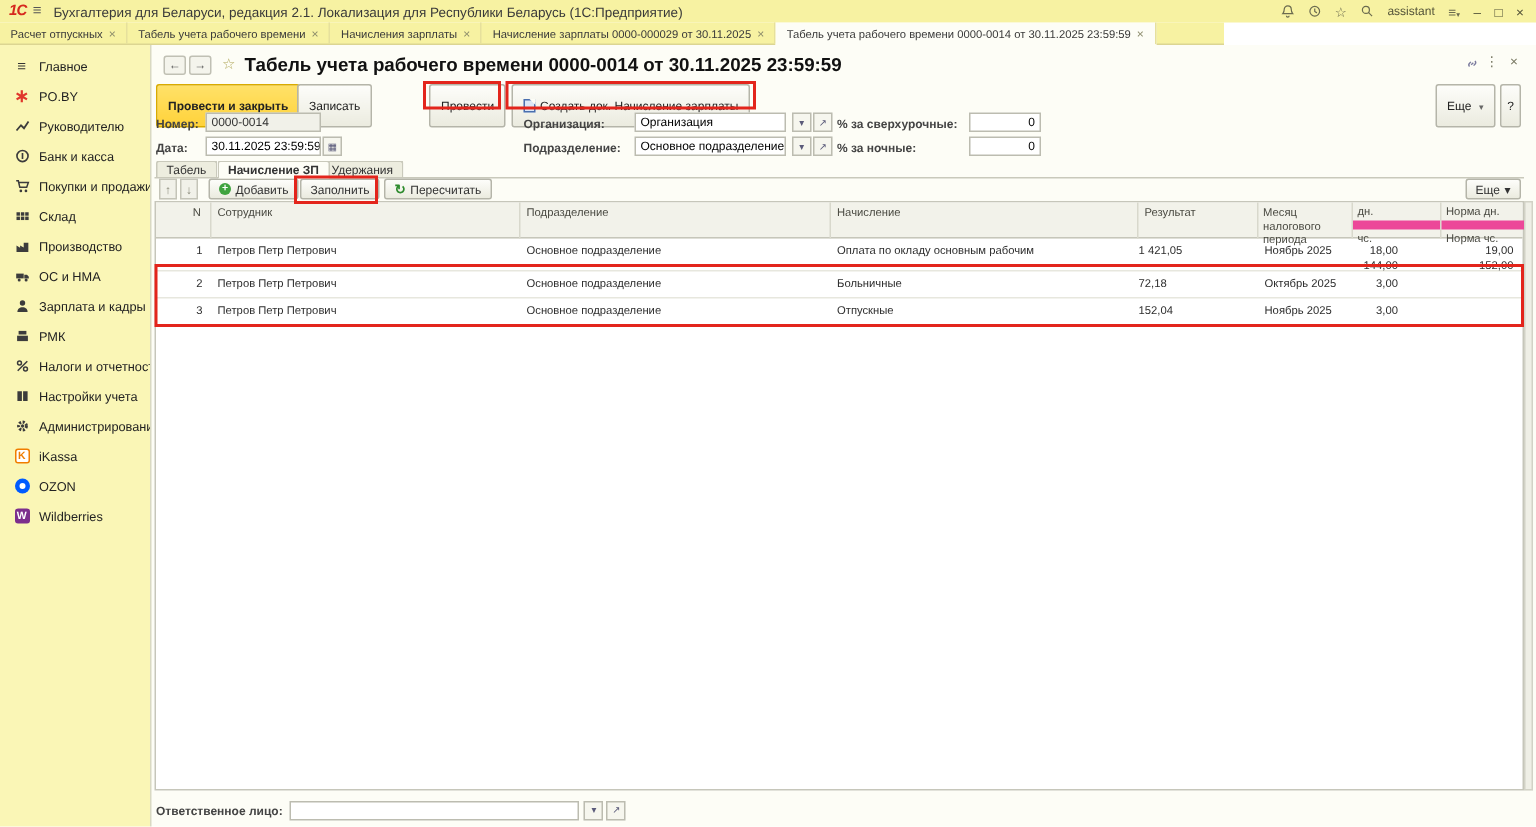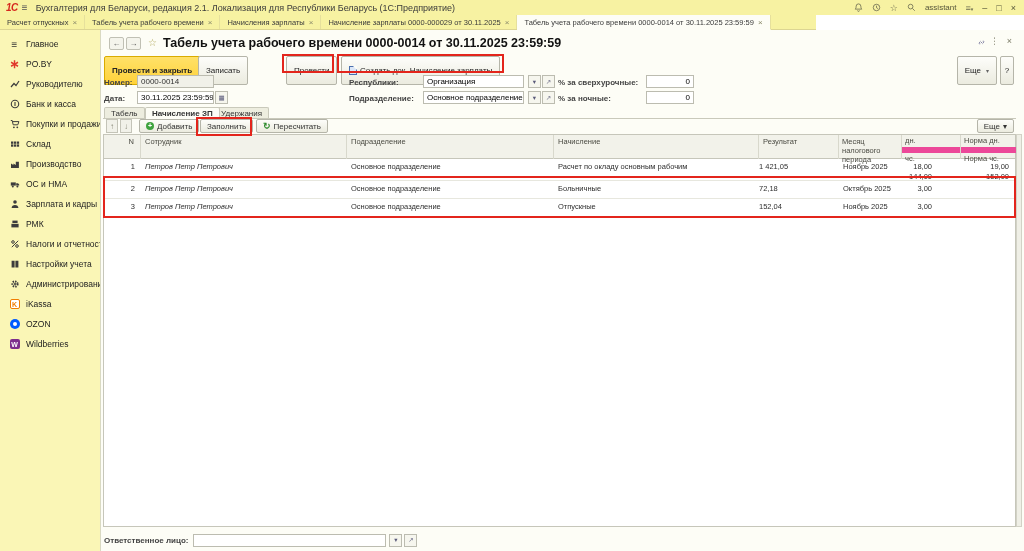--- a/index.html
+++ b/index.html
@@ -82,21 +82,21 @@
 
   
   .grid { position:absolute; left:2px; top:104px; width:913px; height:393px; background:#fff;
     border:1px solid #c6c6ba; }
   .thead { position:absolute; left:0; top:0; width:100%; height:24px; background:#f2f2ea;
     border-bottom:1px solid #c6c6ba; font-size:7.5px; color:#4a4a42; }
   .th { position:absolute; top:0; height:24px; padding:2px 0 0 4px; border-right:1px solid #d8d8cc; }
   .trow { position:absolute; left:0; width:100%; border-bottom:1px solid #e7e7de; font-size:7.5px; color:#2e2e2e; }
   .td { position:absolute; top:3px; white-space:nowrap; overflow:hidden; }
   .c-n    { left:0;   width:37px;  text-align:right; padding-right:6px; }
-  .c-emp  { left:37px; width:206px; padding-left:4px;font-style:italic; }
+  .c-emp  { left:37px; width:206px; padding-left:4px; }
   .c-dept { left:243px; width:207px; padding-left:4px; }
   .c-acc  { left:450px; width:205px; padding-left:4px; }
   .c-res  { left:655px; width:80px;  padding-right:6px; }
   .c-mon  { left:735px; width:63px;  padding-left:4px; }
   .c-day  { left:798px; width:30px;  text-align:right; }
   .c-norm { left:857px; width:48px;  text-align:right; }
   .sub { position:absolute; left:0; right:0; height:12px; padding:1px 0 0 3px; }
   .sub.b { top:12px; border-top:6px solid #ec4899; }
   .scrollstrip { position:absolute; left:915px; top:104px; width:6px; height:393px;
     background:#efefe6; border:1px solid #d2d2c6; }
@@ -332,21 +332,21 @@
       <span class="caret">▾</span>
     </div>
   <div class="abs btn" style="right:10px; top:26px; width:14px; padding:0">
       <span>?</span>
     </div>
 
   <div class="abs lbl" style="left:3px; top:48px">Номер:</div>
   <div class="abs input ro" style="left:36px; top:45px; width:77px">
       <span>0000-0014</span>
     </div>
-  <div class="abs lbl" style="left:248px; top:48px">Республики:</div>
+  <div class="abs lbl" style="left:248px; top:48px">Организация:</div>
   <div class="abs input" style="left:322px; top:45px; width:101px">
       <span>Организация</span>
     </div>
   <div class="abs mini" style="left:427px; top:45px">
       <span>▾</span>
     </div>
   <div class="abs mini" style="left:441px; top:45px">
       <span>↗</span>
     </div>
   <div class="abs lbl" style="left:457px; top:48px">% за сверхурочные:</div>
@@ -424,21 +424,21 @@
       <div class="th" style="left:857px;width:56px;padding:0;border-right:none">
         <div class="sub">Норма дн.</div>
         <div class="sub b">Норма чс.</div>
       </div>
     </div>
 
     <div class="trow" style="top:24px; height:22px">
       <span class="td c-n">1</span>
       <span class="td c-emp">Петров Петр Петрович</span>
       <span class="td c-dept">Основное подразделение</span>
-      <span class="td c-acc">Расчет по окладу основным рабочим</span>
+      <span class="td c-acc">Оплата по окладу основным рабочим</span>
       <span class="td c-res">1 421,05</span>
       <span class="td c-mon">Ноябрь 2025</span>
       <span class="td c-day">18,00</span>
       <span class="td c-day" style="top:13px">144,00</span>
       <span class="td c-norm">19,00</span>
       <span class="td c-norm" style="top:13px">152,00</span>
     </div>
 
     <div class="trow" style="top:46px; height:18px">
       <span class="td c-n">2</span>

